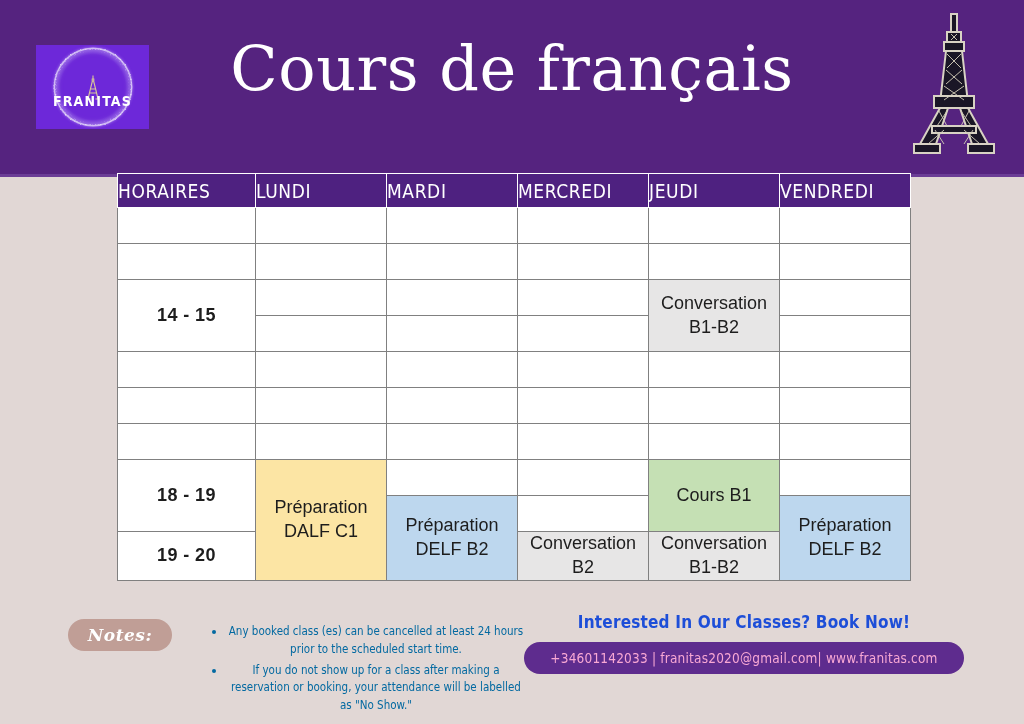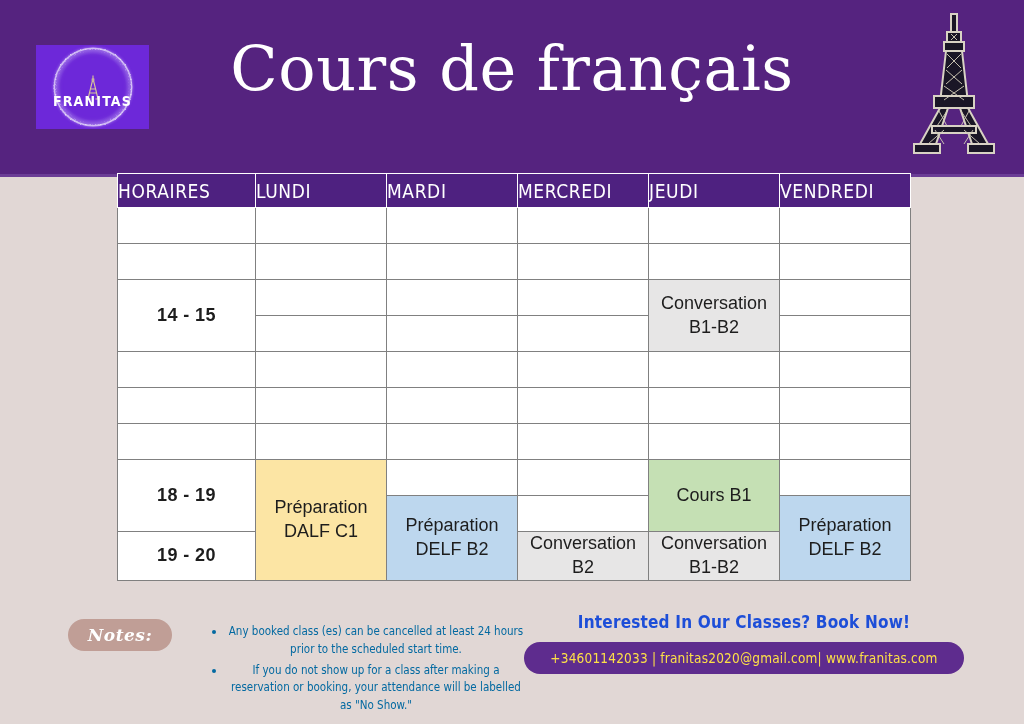--- a/index.html
+++ b/index.html
@@ -224,21 +224,21 @@
     letter-spacing: .2px;
     margin-bottom: 10px;
   }
   .contact-pill {
     background: #5e2c8e;
     border-radius: 18px;
     height: 32px;
     display: flex;
     align-items: center;
     justify-content: center;
-    color: #fde047;
+    color: #f9a8d4;
     font-family: "DejaVu Sans Condensed", "Liberation Sans Narrow", "Liberation Sans", sans-serif;
     font-size: 13.5px;
     letter-spacing: .2px;
   }
 </style>
 </head>
 <body>
 
 <div class="header-band">
   <div class="band-underline"></div>

